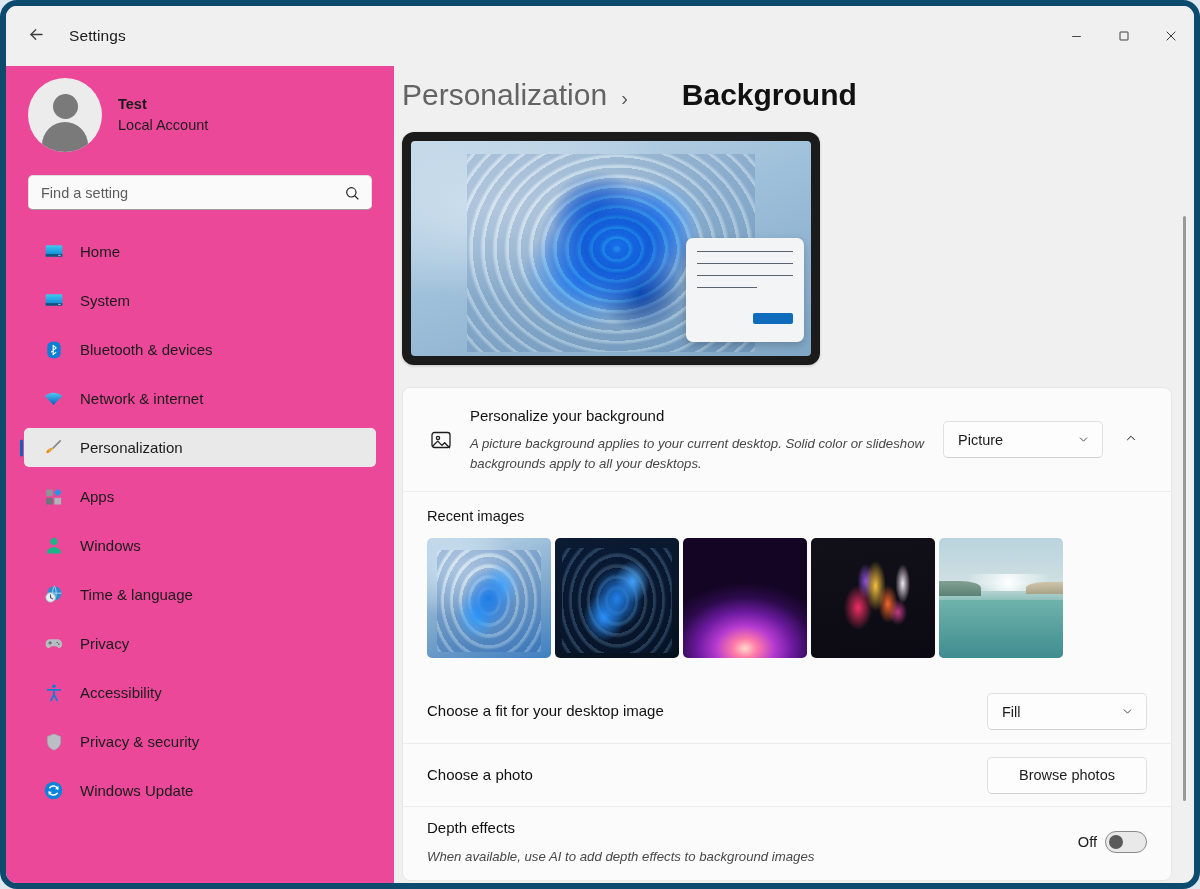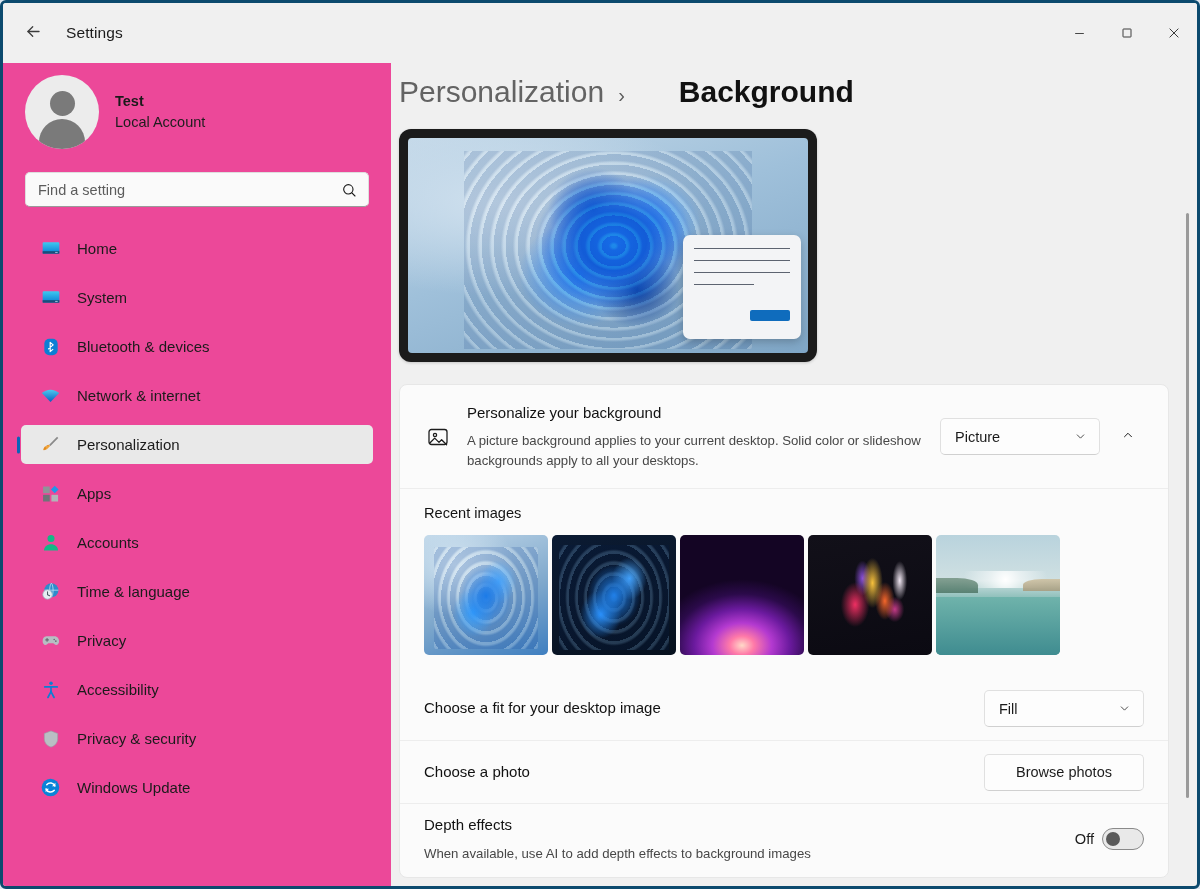--- a/index.html
+++ b/index.html
@@ -5,22 +5,22 @@
   * { box-sizing: border-box; margin: 0; padding: 0; }
   html, body {
     width: 1200px; height: 889px;
     font-family: "Liberation Sans", sans-serif;
     background: #dfe7f0;
     overflow: hidden;
   }
   #app {
     position: absolute; inset: 0;
     background: #f0f0f0;
-    border-radius: 6px;
-    border: 3px solid #0c4a6e;
+    border-radius: 17px;
+    border: 6px solid #0c4a6e;
     overflow: hidden;
   }
 
   
   .titlebar {
     height: 60px; display: flex; align-items: center;
     background: #f0f0f0; position: relative;
   }
   .back-btn {
     width: 34px; height: 34px; margin-left: 13px;
@@ -159,21 +159,21 @@
   }
   .row { display: flex; align-items: center; padding: 0 24px; position: relative; }
   .row + .row { border-top: 1px solid #ededed; }
   .row-head { min-height: 103px; padding: 16px 24px; }
   .row-ico {
     width: 28px; flex: 0 0 28px; display: flex; align-items: center;
     justify-content: center; margin-right: 15px; color: #1d1d1d;
   }
   .row-text { flex: 1; padding-right: 16px; }
   .row-title { font-size: 15px; color: #111; line-height: 1.5; }
-  .row-desc  { font-size: 13.2px; color: #474747; line-height: 1.52; margin-top: 7px; }
+  .row-desc  { font-size: 13.2px; color: #474747; line-height: 1.52; margin-top: 7px; font-style: italic; }
 
   .combo {
     width: 160px; height: 37px; background: #fdfdfd;
     border: 1px solid #e0e0e0; border-bottom-color: #d0d0d0;
     border-radius: 5px; display: flex; align-items: center;
     justify-content: space-between; padding: 0 12px 0 14px;
     font-size: 14.5px; color: #1b1b1b; cursor: pointer;
   }
   .chev { color: #4a4a4a; display: flex; }
   .expander {
@@ -360,21 +360,21 @@
           <span class="label">Apps</span>
         </div>
 
         <div class="navitem">
           <span class="nav-ico">
             <svg width="20" height="20" viewBox="0 0 24 24">
                 <circle cx="12" cy="6.7" r="4.2" fill="#14b886"></circle>
                 <path d="M3.6 21c0-4.4 3.8-7.4 8.4-7.4s8.4 3 8.4 7.4z" fill="#14b886"></path>
               </svg>
           </span>
-          <span class="label">Accounts</span>
+          <span class="label">Windows</span>
         </div>
 
         <div class="navitem">
           <span class="nav-ico">
             <svg width="21" height="21" viewBox="0 0 24 24">
                 <circle cx="13" cy="10.5" r="8" fill="#2d8ccb"></circle>
                 <path d="M5 10.5h16M13 2.5c2.6 2.4 2.6 13.6 0 16M13 2.5c-2.6 2.4-2.6 13.6 0 16" fill="none" stroke="#bfe2f5" stroke-width=".9"></path>
                 <circle cx="8.6" cy="15.4" r="5.4" fill="#e6eef3" stroke="#9bb2c0" stroke-width=".8"></circle>
                 <path d="M8.6 12.2v3.4l2.4 1.3" fill="none" stroke="#4b5b66" stroke-width="1.2" stroke-linecap="round"></path>
               </svg>

